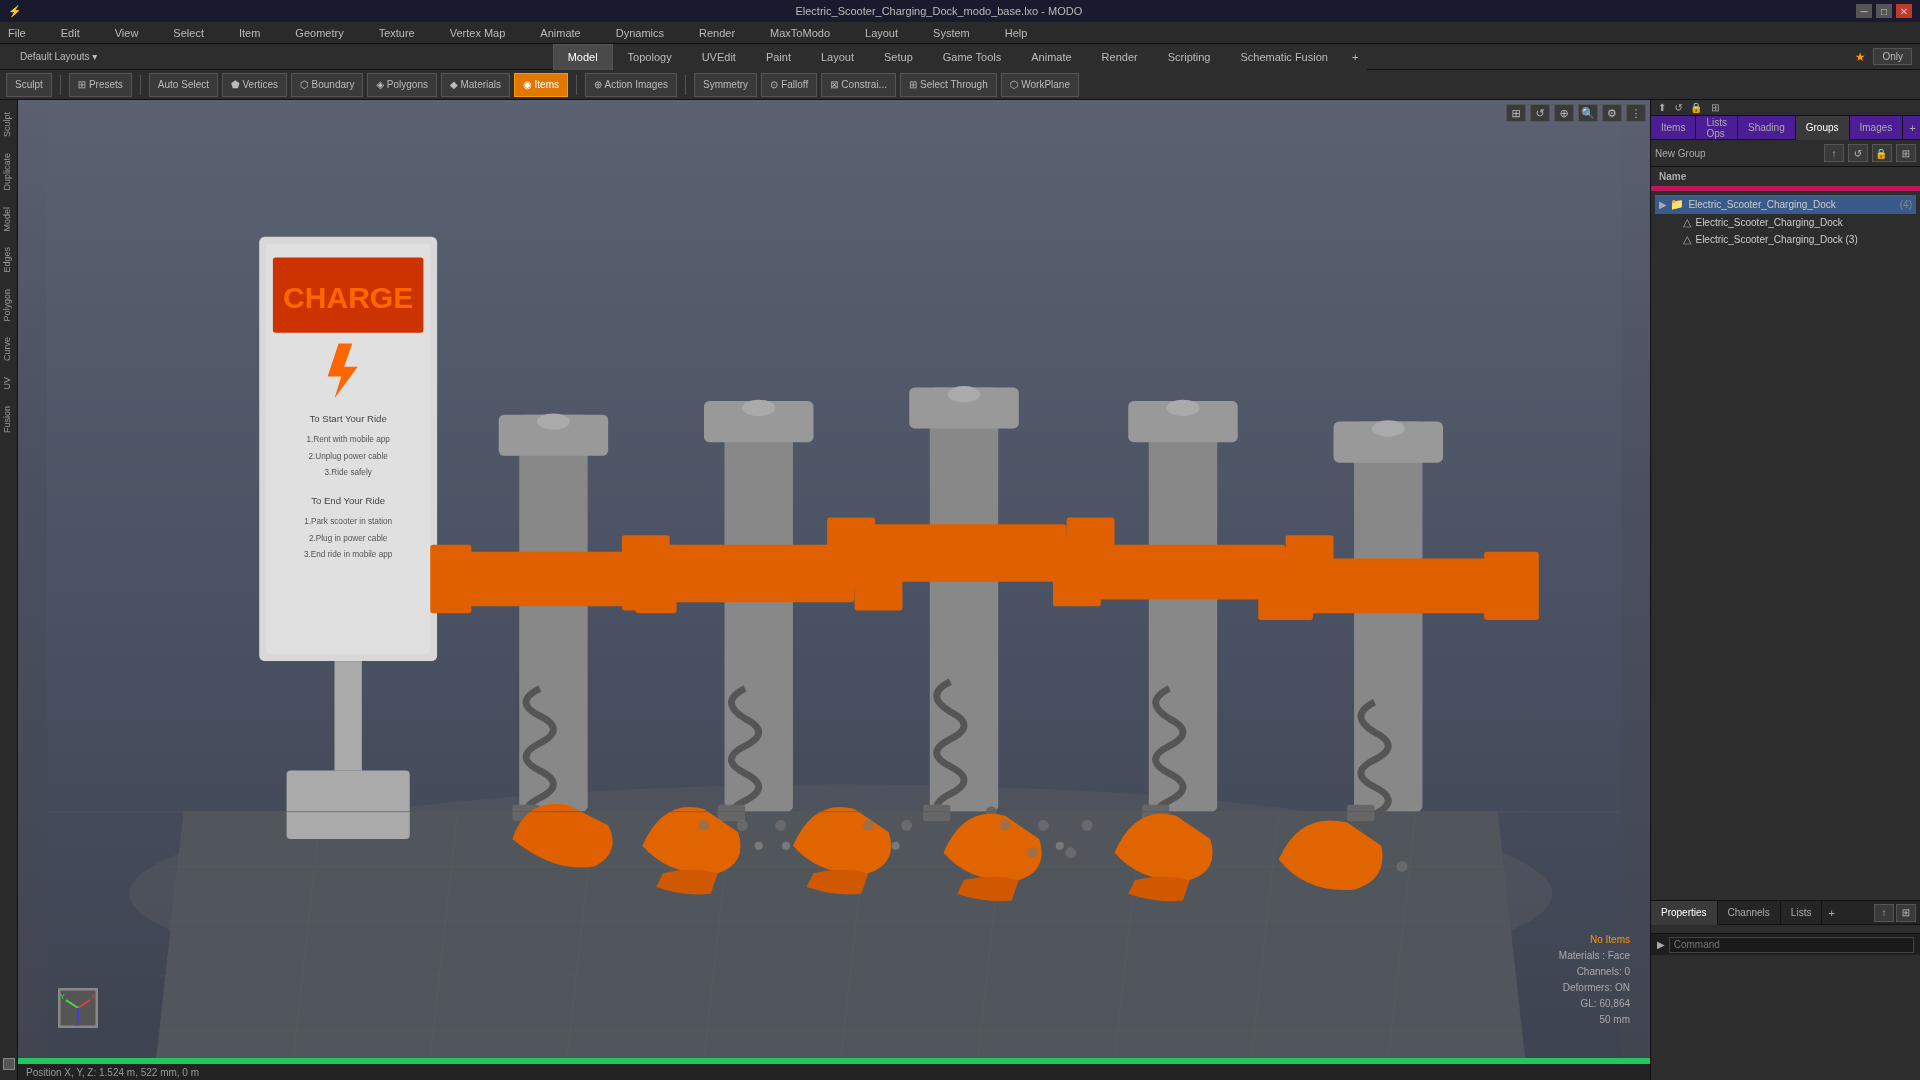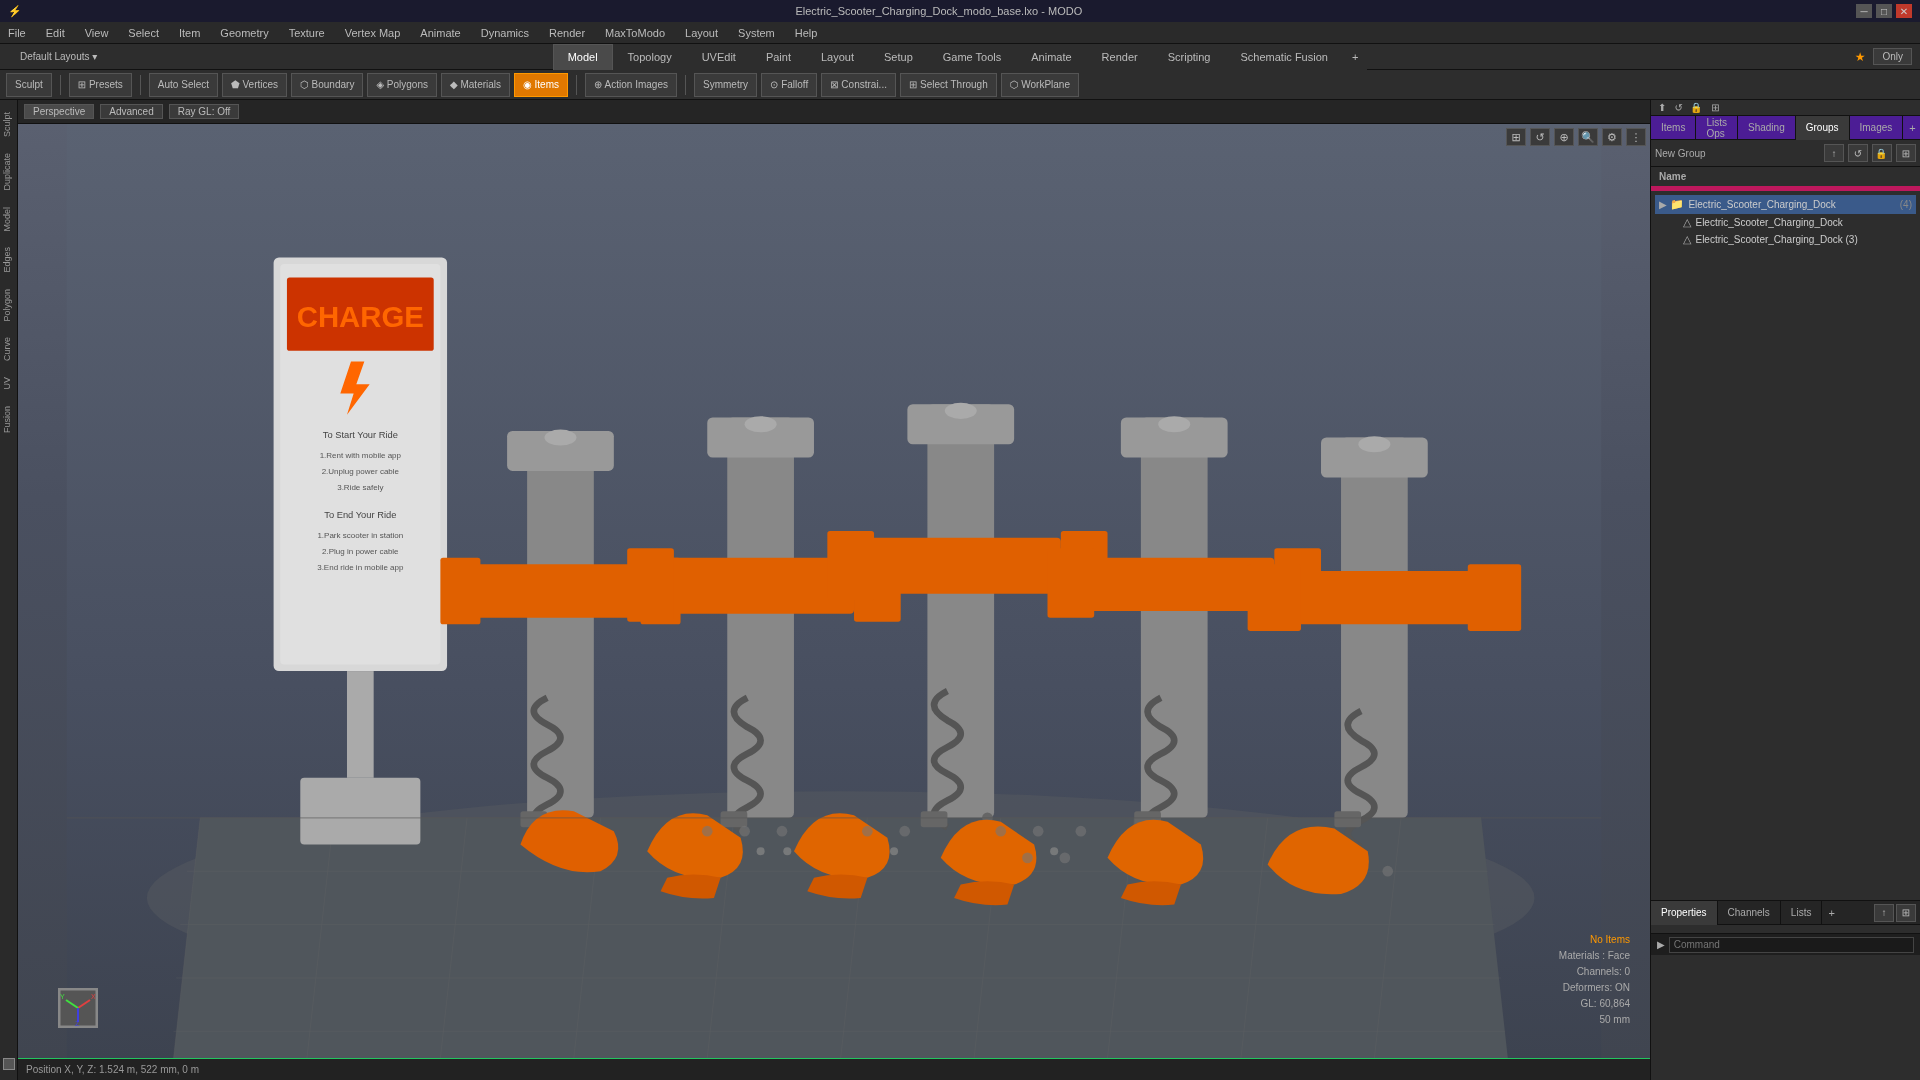--- a/index.html
+++ b/index.html
@@ -9,21 +9,21 @@
     #titlebar {
       height: 22px; background: #1a1a2e; display: flex; align-items: center; justify-content: space-between;
       padding: 0 8px; color: #bbb; font-size: 11px;
     }
     #titlebar .winbtns { display: flex; gap: 4px; }
     #titlebar .winbtn { width: 16px; height: 14px; background: #555; border: none; color: #ccc; font-size: 10px; cursor: pointer; display: flex; align-items: center; justify-content: center; }
     #titlebar .winbtn.close { background: #c0392b; }
 
     
     #menubar {
-      height: 22px; background: #2a2a2a; display: flex; align-items: center; padding: 0 4px; gap: 12px;
+      height: 22px; background: #2a2a2a; display: flex; align-items: center; padding: 0 4px; gap: 27px;
       border-bottom: 1px solid #111;
     }
     #menubar .menu-item { color: #bbb; font-size: 11px; cursor: pointer; padding: 2px 4px; }
 
     
     #maintabs {
       height: 26px; background: #2d2d2d; display: flex; align-items: center; justify-content: center;
       border-bottom: 1px solid #111; position: relative;
     }
     #maintabs .tab-group { display: flex; align-items: center; gap: 0; }
@@ -75,21 +75,21 @@
     .vp-btn.active { background: #4a4a4a; }
 
     
     #viewport-canvas {
       flex: 1; position: relative; background: linear-gradient(180deg, #5a6070 0%, #4a5060 40%, #404550 100%);
       overflow: hidden;
     }
 
     
     #statusbar {
-      height: 22px; background: #222; border-top: 1px solid #22c55e;
+      height: 22px; background: #222; border-top: 6px solid #22c55e;
       display: flex; align-items: center; padding: 0 8px; gap: 8px;
     }
     #statusbar .status-text { color: #999; font-size: 10px; }
 
     
     .viewport-info {
       position: absolute; bottom: 30px; right: 20px;
       text-align: right; font-size: 10px; line-height: 16px;
     }
     .viewport-info .no-items { color: #f90; }
@@ -253,25 +253,20 @@
     <div class="side-tab">Polygon</div>
     <div class="side-tab">Curve</div>
     <div class="side-tab">UV</div>
     <div class="side-tab">Fusion</div>
 
     <div style="margin-top:auto;margin-bottom:10px;width:12px;height:12px;background:#555;border:1px solid #888;"></div>
   </div>
 
   <div id="viewport-area">
 
-    <div id="viewport-topbar">
-      <button class="vp-btn active">Perspective</button>
-      <button class="vp-btn">Advanced</button>
-      <button class="vp-btn">Ray GL: Off</button>
-    </div>
 
     <div id="viewport-canvas">
 
       
       <div class="viewport-icons">
         <div class="vp-icon">⊞</div>
         <div class="vp-icon">↺</div>
         <div class="vp-icon">⊕</div>
         <div class="vp-icon">🔍</div>
         <div class="vp-icon">⚙</div>

